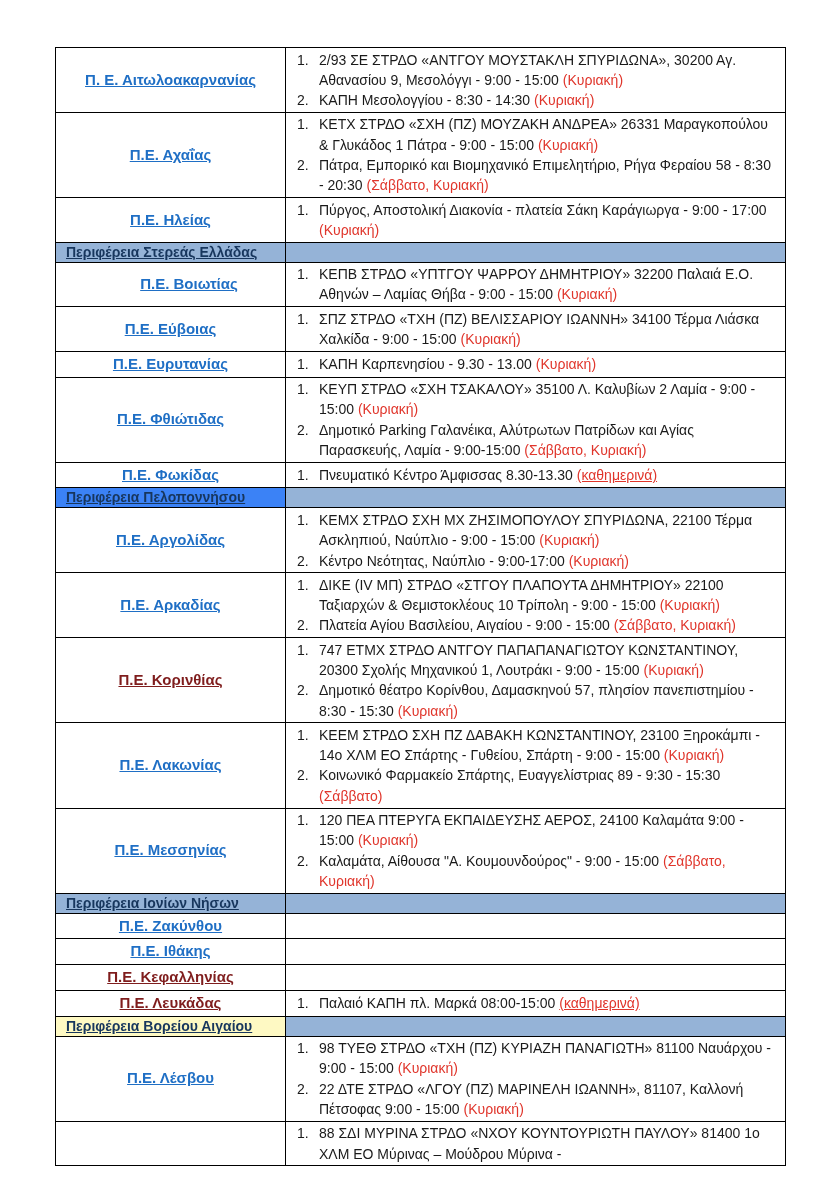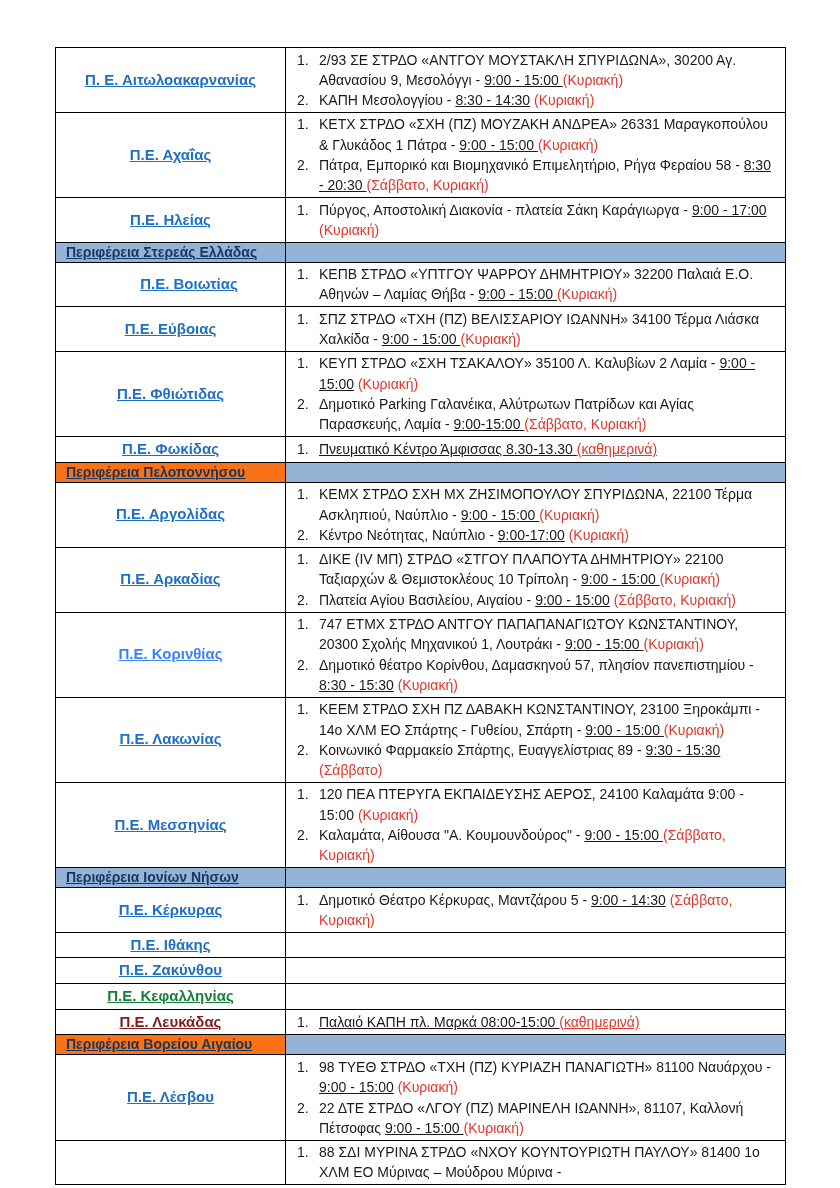--- a/index.html
+++ b/index.html
@@ -21,21 +21,21 @@
     font-size:15px;font-weight:bold;text-decoration:underline;
     cursor:pointer;line-height:1.38;
   }
   td.items-cell{
     padding:1.5px 4px 1.5px 0;font-size:14px;line-height:1.45;
     vertical-align:middle;
   }
   .item{display:flex;align-items:flex-start;}
   .item .num{flex:0 0 33px;box-sizing:border-box;padding-left:11px;}
   .item .content{flex:1;padding-right:2px;}
-  .u{text-decoration:underline;text-align:right;}
+  .u{text-align:right;}
   .r{}
   .ru{text-decoration:underline;}
   tr.section-row td{
     font-size:14px;font-weight:bold;
     padding:1px 4px 2px 10px;
   }
   tr.section-row td.section-cell{text-decoration:underline;}
   tr.section-row td.section-cell-right{padding:1px 2px;}
 </style>
 </head>
@@ -95,20 +95,29 @@
         <tr>
           <td class="region-cell"><span class="region-link" style="color: rgb(31, 111, 197);">Π.Ε. Εύβοιας</span></td>
           <td class="items-cell" style="color: rgb(26, 26, 26);">
             <div class="item">
               <span class="num">1.</span>
               <span class="content"><span class="p">ΣΠΖ ΣΤΡΔΟ «ΤΧΗ (ΠΖ) ΒΕΛΙΣΣΑΡΙΟΥ ΙΩΑΝΝΗ» 34100 Τέρμα Λιάσκα Χαλκίδα - </span><span class="u">9:00 - 15:00 </span><span class="r" style="color: rgb(224, 53, 43);">(Κυριακή)</span></span>
             </div>
           </td>
         </tr>
         <tr>
+          <td class="region-cell"><span class="region-link" style="color: rgb(31, 111, 197);">Π.Ε. Ευρυτανίας</span></td>
+          <td class="items-cell" style="color: rgb(26, 26, 26);">
+            <div class="item">
+              <span class="num">1.</span>
+              <span class="content"><span class="p">ΚΑΠΗ Καρπενησίου - </span><span class="u">9.30 - 13.00 </span><span class="r" style="color: rgb(224, 53, 43);">(Κυριακή)</span></span>
+            </div>
+          </td>
+        </tr>
+        <tr>
           <td class="region-cell"><span class="region-link" style="color: rgb(31, 111, 197);">Π.Ε. Φθιώτιδας</span></td>
           <td class="items-cell" style="color: rgb(26, 26, 26);">
             <div class="item">
               <span class="num">1.</span>
               <span class="content"><span class="p">ΚΕΥΠ ΣΤΡΔΟ «ΣΧΗ ΤΣΑΚΑΛΟΥ» 35100 Λ. Καλυβίων 2 Λαμία - </span><span class="u">9:00 - 15:00</span><span class="p"> </span><span class="r" style="color: rgb(224, 53, 43);">(Κυριακή)</span></span>
             </div>
             <div class="item">
               <span class="num">2.</span>
               <span class="content"><span class="p">Δημοτικό Parking Γαλανέικα, Αλύτρωτων Πατρίδων και Αγίας Παρασκευής, Λαμία - </span><span class="u">9:00-15:00 </span><span class="r" style="color: rgb(224, 53, 43);">(Σάββατο, Κυριακή)</span></span>
             </div>
@@ -117,21 +126,21 @@
         <tr>
           <td class="region-cell"><span class="region-link" style="color: rgb(31, 111, 197);">Π.Ε. Φωκίδας</span></td>
           <td class="items-cell" style="color: rgb(26, 26, 26);">
             <div class="item">
               <span class="num">1.</span>
               <span class="content"><span class="u">Πνευματικό Κέντρο Άμφισσας 8.30-13.30 </span><span class="ru" style="color: rgb(224, 53, 43);">(καθημερινά)</span></span>
             </div>
           </td>
         </tr>
         <tr class="section-row">
-          <td class="section-cell" style="background: #f97316; color: rgb(23, 54, 93); width: 221px;">Περιφέρεια Πελοποννήσου</td>
+          <td class="section-cell" style="background: #3b82f6; color: rgb(23, 54, 93); width: 221px;">Περιφέρεια Πελοποννήσου</td>
           <td class="section-cell-right" style="background: rgb(149, 179, 215);">&nbsp;</td>
         </tr>
         <tr>
           <td class="region-cell"><span class="region-link" style="color: rgb(31, 111, 197);">Π.Ε. Αργολίδας</span></td>
           <td class="items-cell" style="color: rgb(26, 26, 26);">
             <div class="item">
               <span class="num">1.</span>
               <span class="content"><span class="p">ΚΕΜΧ ΣΤΡΔΟ ΣΧΗ ΜΧ ΖΗΣΙΜΟΠΟΥΛΟΥ ΣΠΥΡΙΔΩΝΑ, 22100 Τέρμα Ασκληπιού, Ναύπλιο - </span><span class="u">9:00 - 15:00 </span><span class="r" style="color: rgb(224, 53, 43);">(Κυριακή)</span></span>
             </div>
             <div class="item">
@@ -147,21 +156,21 @@
               <span class="num">1.</span>
               <span class="content"><span class="p">ΔΙΚΕ (IV ΜΠ) ΣΤΡΔΟ «ΣΤΓΟΥ ΠΛΑΠΟΥΤΑ ΔΗΜΗΤΡΙΟΥ» 22100 Ταξιαρχών &amp; Θεμιστοκλέους 10 Τρίπολη - </span><span class="u">9:00 - 15:00 </span><span class="r" style="color: rgb(224, 53, 43);">(Κυριακή)</span></span>
             </div>
             <div class="item">
               <span class="num">2.</span>
               <span class="content"><span class="p">Πλατεία Αγίου Βασιλείου, Αιγαίου - </span><span class="u">9:00 - 15:00</span><span class="p"> </span><span class="r" style="color: rgb(224, 53, 43);">(Σάββατο, Κυριακή)</span></span>
             </div>
           </td>
         </tr>
         <tr>
-          <td class="region-cell"><span class="region-link" style="color: #3b82f6;">Π.Ε. Κορινθίας</span></td>
+          <td class="region-cell"><span class="region-link" style="color: #7f1d1d;">Π.Ε. Κορινθίας</span></td>
           <td class="items-cell" style="color: rgb(26, 26, 26);">
             <div class="item">
               <span class="num">1.</span>
               <span class="content"><span class="p">747 ΕΤΜΧ ΣΤΡΔΟ ΑΝΤΓΟΥ ΠΑΠΑΠΑΝΑΓΙΩΤΟΥ ΚΩΝΣΤΑΝΤΙΝΟΥ, 20300 Σχολής Μηχανικού 1, Λουτράκι - </span><span class="u">9:00 - 15:00 </span><span class="r" style="color: rgb(224, 53, 43);">(Κυριακή)</span></span>
             </div>
             <div class="item">
               <span class="num">2.</span>
               <span class="content"><span class="p">Δημοτικό θέατρο Κορίνθου, Δαμασκηνού 57, πλησίον πανεπιστημίου - </span><span class="u">8:30 - 15:30</span><span class="p"> </span><span class="r" style="color: rgb(224, 53, 43);">(Κυριακή)</span></span>
             </div>
           </td>
@@ -190,51 +199,42 @@
               <span class="num">2.</span>
               <span class="content"><span class="p">Καλαμάτα, Αίθουσα "Α. Κουμουνδούρος" - </span><span class="u">9:00 - 15:00 </span><span class="r" style="color: rgb(224, 53, 43);">(Σάββατο, Κυριακή)</span></span>
             </div>
           </td>
         </tr>
         <tr class="section-row">
           <td class="section-cell" style="background: rgb(149, 179, 215); color: rgb(23, 54, 93); width: 221px;">Περιφέρεια Ιονίων Νήσων</td>
           <td class="section-cell-right" style="background: rgb(149, 179, 215);">&nbsp;</td>
         </tr>
         <tr>
-          <td class="region-cell"><span class="region-link" style="color: rgb(31, 111, 197);">Π.Ε. Κέρκυρας</span></td>
-          <td class="items-cell" style="color: rgb(26, 26, 26);">
-            <div class="item">
-              <span class="num">1.</span>
-              <span class="content"><span class="p">Δημοτικό Θέατρο Κέρκυρας, Μαντζάρου 5 - </span><span class="u">9:00 - 14:30</span><span class="p"> </span><span class="r" style="color: rgb(224, 53, 43);">(Σάββατο, Κυριακή)</span></span>
-            </div>
-          </td>
+          <td class="region-cell"><span class="region-link" style="color: rgb(31, 111, 197);">Π.Ε. Ζακύνθου</span></td>
+          <td class="items-cell" style="color: rgb(26, 26, 26);">&nbsp;</td>
         </tr>
         <tr>
           <td class="region-cell"><span class="region-link" style="color: rgb(31, 111, 197);">Π.Ε. Ιθάκης</span></td>
           <td class="items-cell" style="color: rgb(26, 26, 26);">&nbsp;</td>
         </tr>
         <tr>
-          <td class="region-cell"><span class="region-link" style="color: rgb(31, 111, 197);">Π.Ε. Ζακύνθου</span></td>
+          <td class="region-cell"><span class="region-link" style="color: #7f1d1d;">Π.Ε. Κεφαλληνίας</span></td>
           <td class="items-cell" style="color: rgb(26, 26, 26);">&nbsp;</td>
         </tr>
         <tr>
-          <td class="region-cell"><span class="region-link" style="color: #15803d;">Π.Ε. Κεφαλληνίας</span></td>
-          <td class="items-cell" style="color: rgb(26, 26, 26);">&nbsp;</td>
-        </tr>
-        <tr>
           <td class="region-cell"><span class="region-link" style="color: #7f1d1d;">Π.Ε. Λευκάδας</span></td>
           <td class="items-cell" style="color: rgb(26, 26, 26);">
             <div class="item">
               <span class="num">1.</span>
               <span class="content"><span class="u">Παλαιό ΚΑΠΗ πλ. Μαρκά 08:00-15:00 </span><span class="p"> </span><span class="ru" style="color: rgb(224, 53, 43);">(καθημερινά)</span></span>
             </div>
           </td>
         </tr>
         <tr class="section-row">
-          <td class="section-cell" style="background: #f97316; color: rgb(23, 54, 93); width: 221px;">Περιφέρεια Βορείου Αιγαίου</td>
+          <td class="section-cell" style="background: #fef9c3; color: rgb(23, 54, 93); width: 221px;">Περιφέρεια Βορείου Αιγαίου</td>
           <td class="section-cell-right" style="background: rgb(149, 179, 215);">&nbsp;</td>
         </tr>
         <tr>
           <td class="region-cell"><span class="region-link" style="color: rgb(31, 111, 197);">Π.Ε. Λέσβου</span></td>
           <td class="items-cell" style="color: rgb(26, 26, 26);">
             <div class="item">
               <span class="num">1.</span>
               <span class="content"><span class="p">98 ΤΥΕΘ ΣΤΡΔΟ «ΤΧΗ (ΠΖ) ΚΥΡΙΑΖΗ ΠΑΝΑΓΙΩΤΗ» 81100 Ναυάρχου - </span><span class="u">9:00 - 15:00</span><span class="p"> </span><span class="r" style="color: rgb(224, 53, 43);">(Κυριακή)</span></span>
             </div>
             <div class="item">

